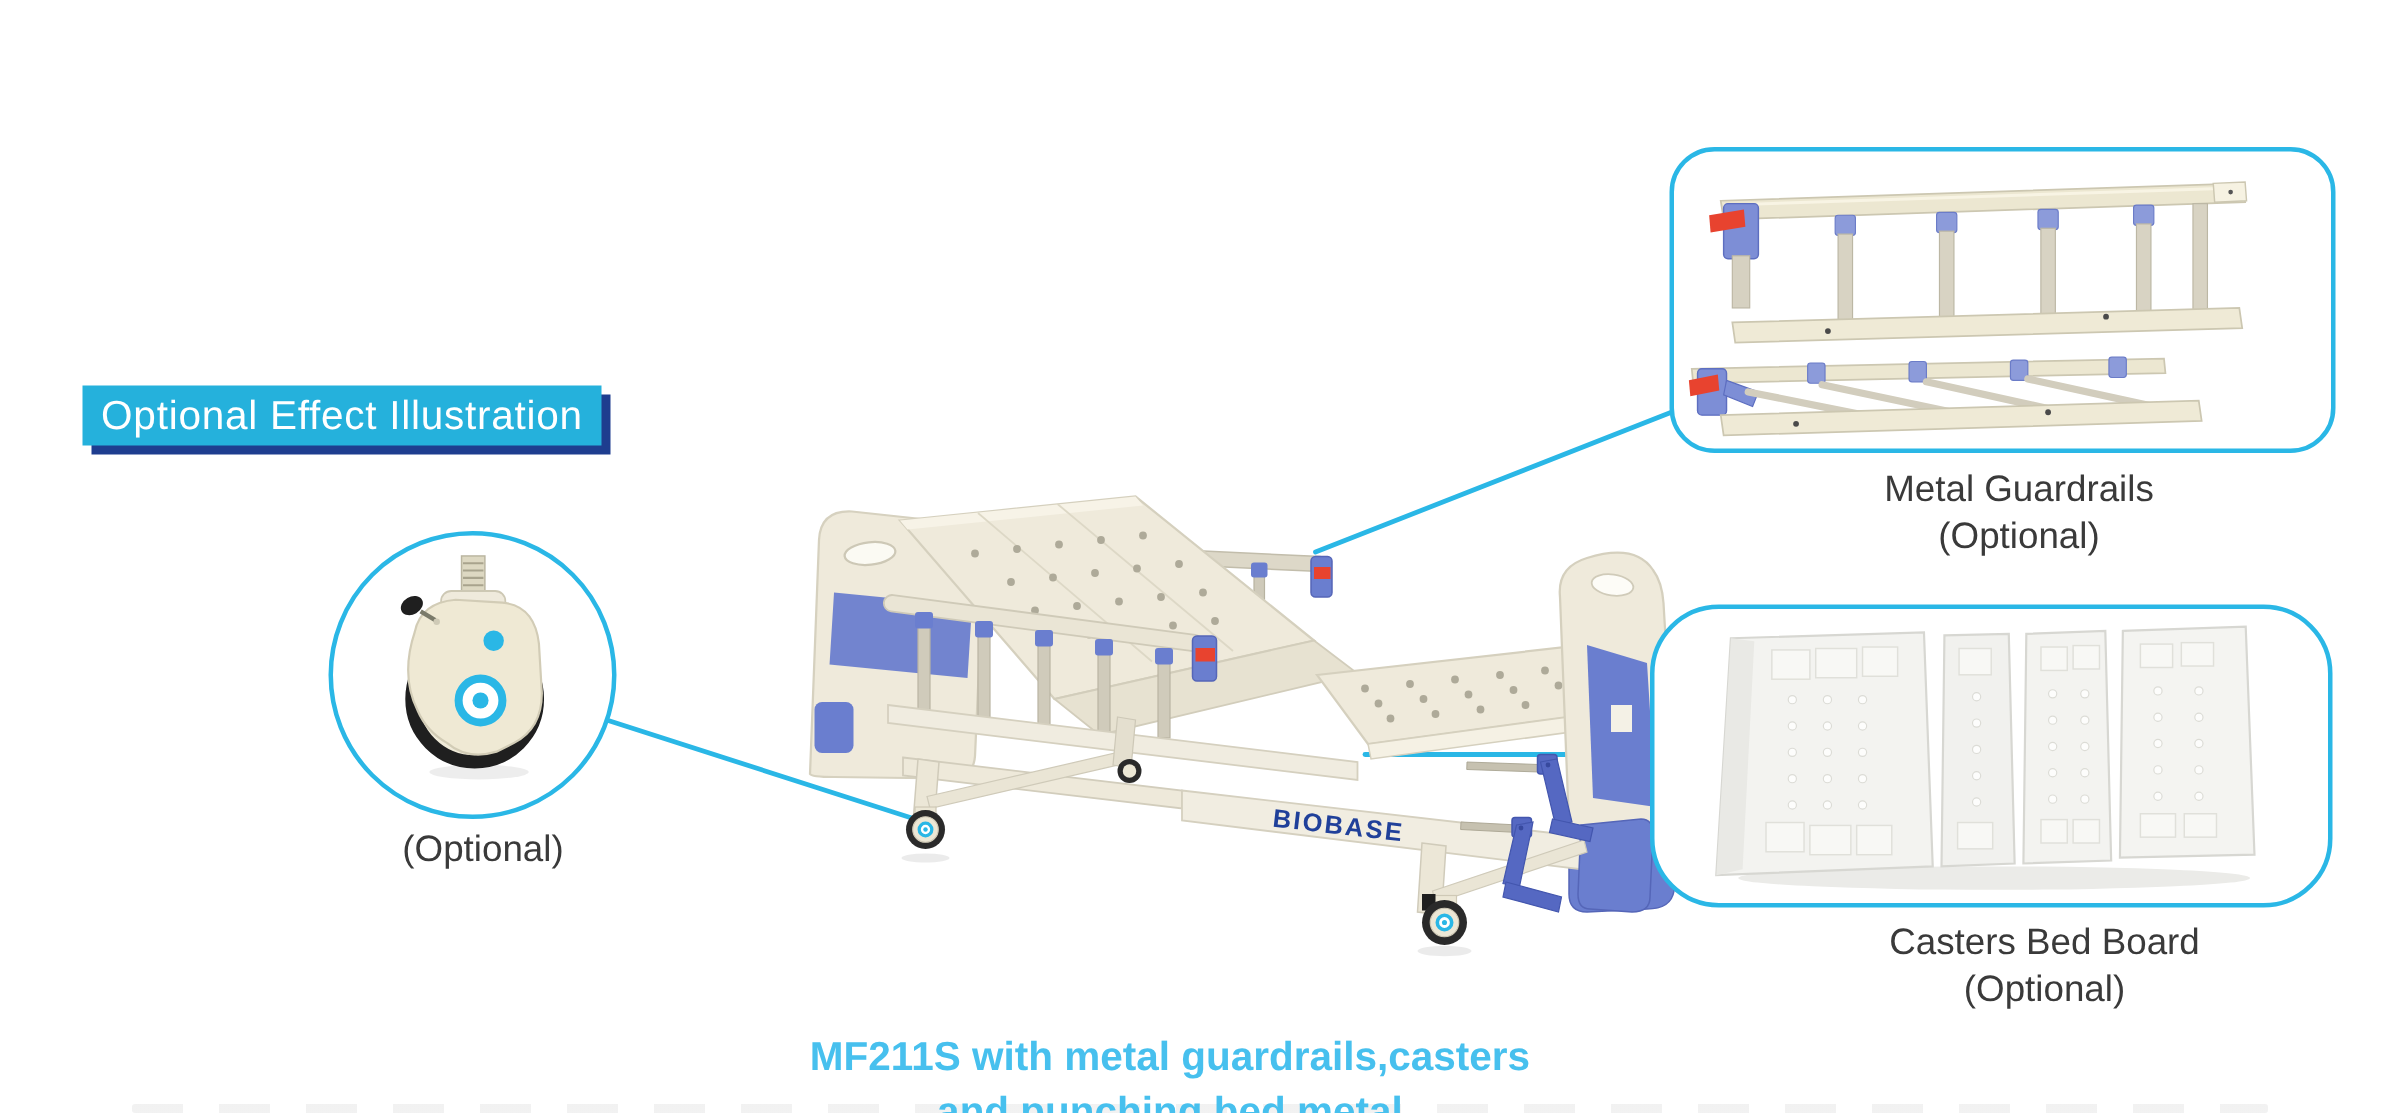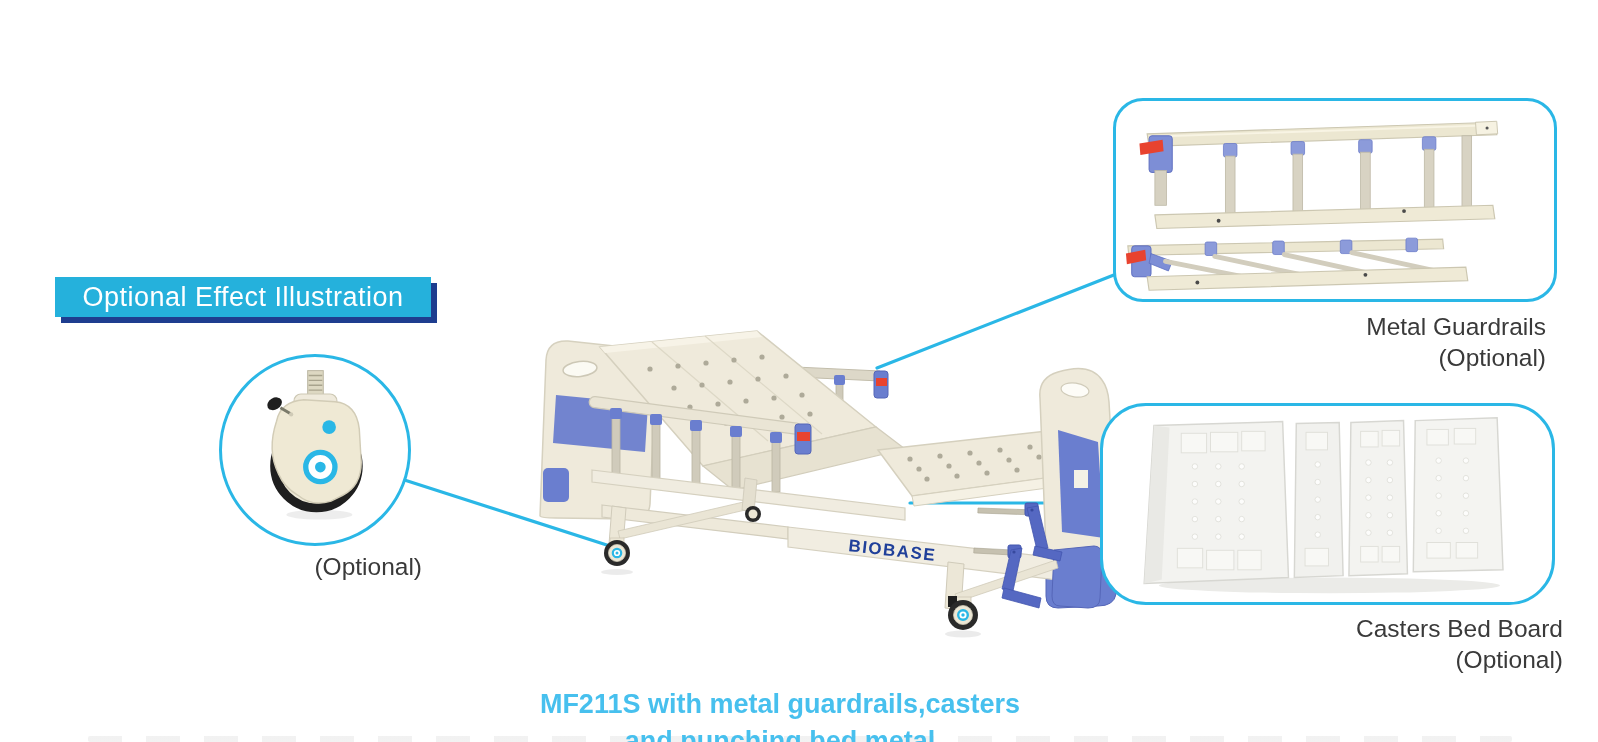--- a/index.html
+++ b/index.html
@@ -16,42 +16,42 @@
   }
   html,body{margin:0;padding:0;background:#fff;}
   .stage{
     position:relative;width:1598px;height:742px;background:#ffffff;overflow:hidden;
     font-family:"Liberation Sans", sans-serif;
   }
   .scene{position:absolute;left:0;top:0;z-index:1;}
   .conn{stroke:var(--accent-cyan);stroke-width:3.2;stroke-linecap:round;}
   
   .badge{
-    position:absolute;left:55px;top:257px;width:376px;height:40px;z-index:3;
+    position:absolute;left:55px;top:257px;width:346px;height:40px;z-index:3;
     background:var(--badge-bg);color:var(--badge-text);
     box-shadow:6px 6px 0 var(--badge-shadow);
-    font-size:27px;line-height:40px;text-align:center;letter-spacing:.5px;margin-top:20px;
+    font-size:27px;line-height:40px;text-align:center;letter-spacing:.5px;
   }
   
   .caster-circle{
     position:absolute;left:219px;top:354px;width:192px;height:192px;z-index:2;
     background:#ffffff;border:3.5px solid var(--accent-cyan);border-radius:50%;
     box-sizing:border-box;overflow:hidden;
   }
   
   .panel{
     position:absolute;z-index:2;background:#ffffff;
     border:3.5px solid var(--accent-cyan);box-sizing:border-box;overflow:hidden;
   }
   .panel.guardrails{left:1113px;top:98px;width:444px;height:204px;border-radius:30px;}
   .panel.board{left:1100px;top:403px;width:455px;height:202px;border-radius:46px;}
   
   .callout-label{
     position:absolute;z-index:3;color:var(--label-text);
-    font-size:24.5px;line-height:31px;text-align:right;
+    font-size:24.5px;line-height:31px;text-align:center;
   }
   .label-casters{left:222px;top:551px;width:200px;}
   .label-guardrails{left:1146px;top:311px;width:400px;}
   .label-board{left:1163px;top:613px;width:400px;}
   .caption{
     position:absolute;left:530px;top:686px;width:500px;z-index:3;
     color:var(--caption-text);font-size:27px;font-weight:bold;
     line-height:37px;text-align:center;
   }
   .bottom-fragment{

